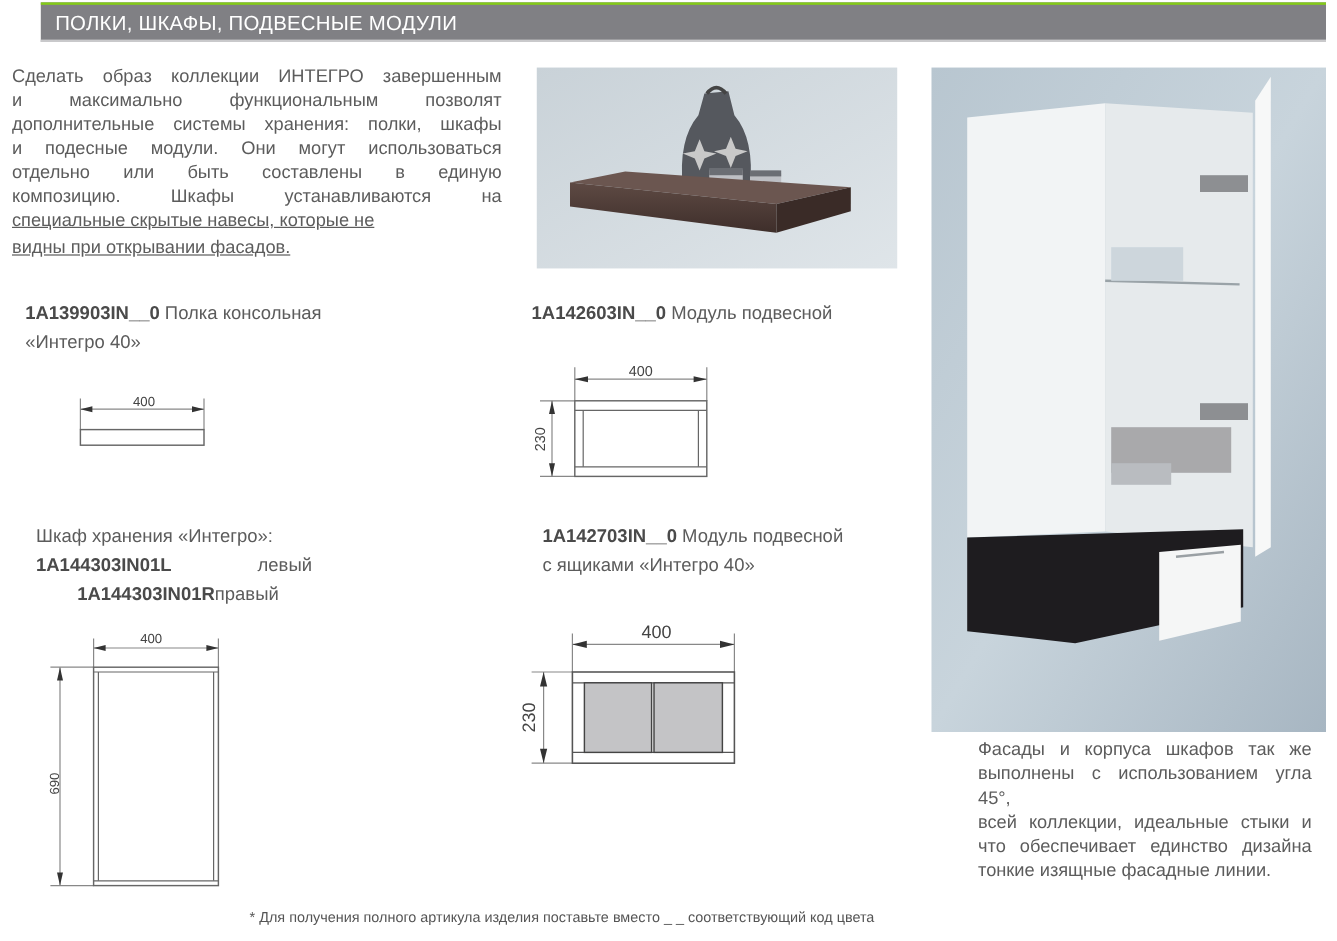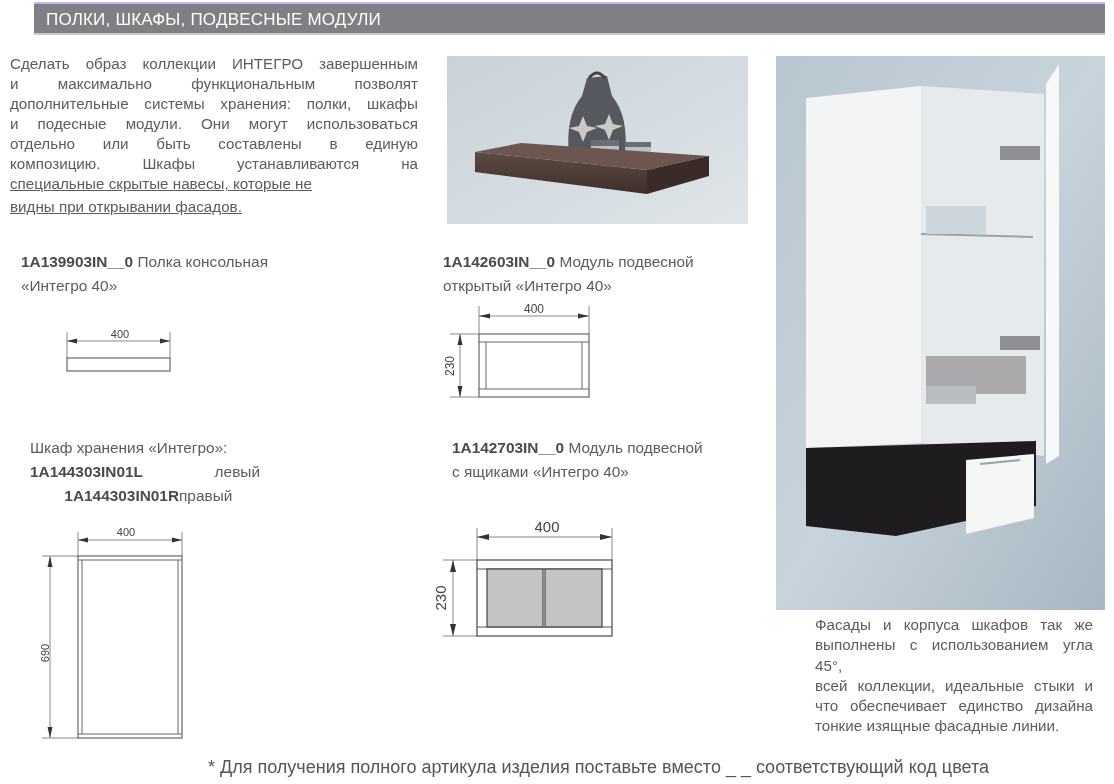--- a/index.html
+++ b/index.html
@@ -3,37 +3,37 @@
 <meta charset="utf-8">
 <style>
   html, body { margin:0; padding:0; }
   body {
     width:1114px; height:784px; position:relative; overflow:hidden;
     background:#ffffff; font-family:"Liberation Sans", sans-serif; color:#5a5a5a;
   }
   .abs { position:absolute; }
   .header {
     left:34px; top:2px; width:1071px; height:33px;
-    background:#808084; border-top:2px solid #c4b5fd; border-bottom:2px solid #c9c9cb;
+    background:#808084; border-top:2px solid #84cc16; border-bottom:2px solid #c9c9cb;
     box-sizing:border-box;
   }
   .header-title {
     position:absolute; left:12px; top:6px; color:#ffffff; font-size:17px; letter-spacing:0.2px;
   }
   .intro {
     left:10px; top:54px; width:408px; font-size:15.2px; line-height:20px; color:#5c5c5c;
     text-align:justify;
   }
   .intro .last { display:block; margin-top:3px; text-align:left; }
   .intro .line { display:block; text-align:justify; text-align-last:justify; }
   .intro .line.nolast { text-align-last:left;text-decoration:underline; }
   .photo { overflow:hidden; }
   .product { font-size:15.4px; line-height:24px; color:#5c5c5c; }
   .product b { color:#4a4a4a; font-weight:bold; }
-  .footnote { left:208px; top:757px; font-size:18px; color:#555; }
+  .footnote { left:208px; top:757px; font-size:12px; color:#555; }
   .side-text {
     left:779px; top:615px; width:314px; font-size:15.2px; line-height:20.3px; color:#5c5c5c;
   }
   .side-text .line { display:block; text-align:justify; text-align-last:justify;margin-left:36px; }
   .side-text .line.nolast { text-align-last:left; }
   svg text { font-family:"Liberation Sans", sans-serif; fill:#444; }
 </style>
 </head>
 <body>
 
@@ -124,21 +124,20 @@
   <line x1="110" y1="10" x2="110" y2="36" stroke="#888" stroke-width="1"></line>
   <line x1="7" y1="19" x2="110" y2="19" stroke="#888" stroke-width="1"></line>
   <polygon points="7,19 17,16.5 17,21.5" fill="#333"></polygon>
   <polygon points="110,19 100,16.5 100,21.5" fill="#333"></polygon>
   <text x="60" y="16" font-size="11" text-anchor="middle">400</text>
   <rect x="7" y="36" width="103" height="13" fill="#fff" stroke="#666" stroke-width="1.2"></rect>
 </svg>
 
 <div class="abs product" style="left:443px; top:250px;">
   <div><b>1A142603IN__0</b> <span>Модуль подвесной</span></div>
-  <div>открытый «Интегро 40»</div>
 </div>
 <svg class="abs" style="left:438px; top:298px;" width="160" height="108">
   <line x1="41" y1="8" x2="41" y2="36" stroke="#888"></line>
   <line x1="151" y1="8" x2="151" y2="36" stroke="#888"></line>
   <line x1="41" y1="18" x2="151" y2="18" stroke="#888"></line>
   <polygon points="41,18 52,15.5 52,20.5" fill="#333"></polygon>
   <polygon points="151,18 140,15.5 140,20.5" fill="#333"></polygon>
   <text x="96" y="15" font-size="12" text-anchor="middle">400</text>
   <line x1="12" y1="36" x2="41" y2="36" stroke="#888"></line>
   <line x1="12" y1="99" x2="41" y2="99" stroke="#888"></line>

